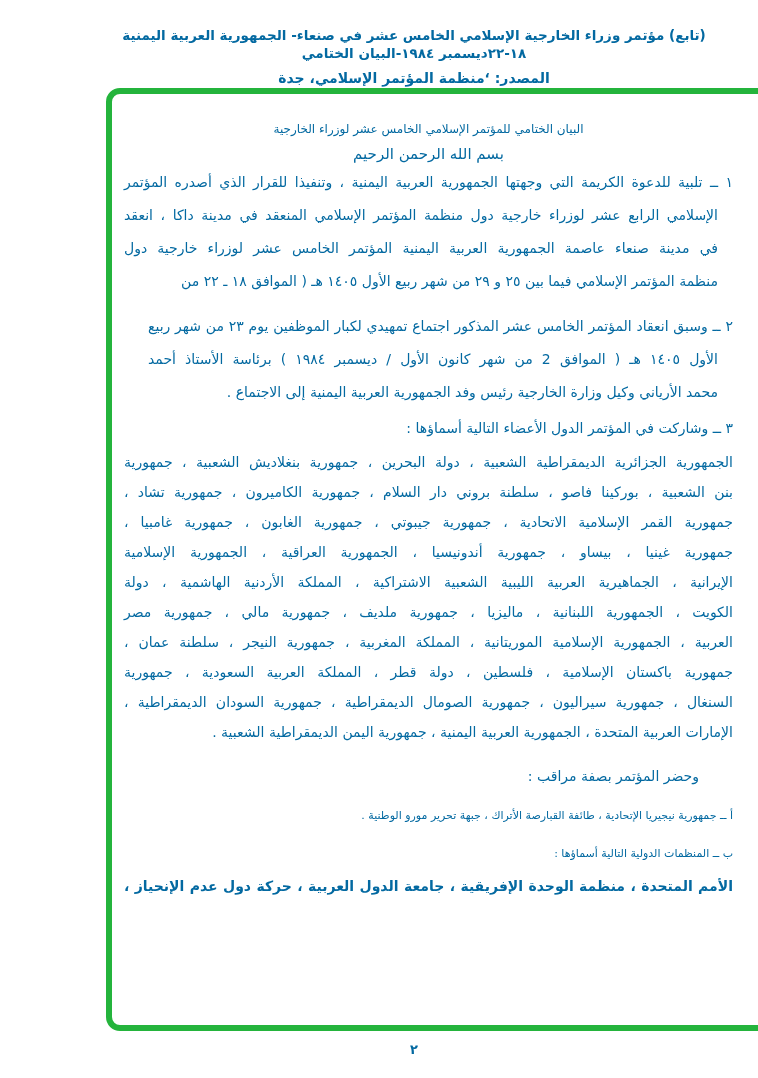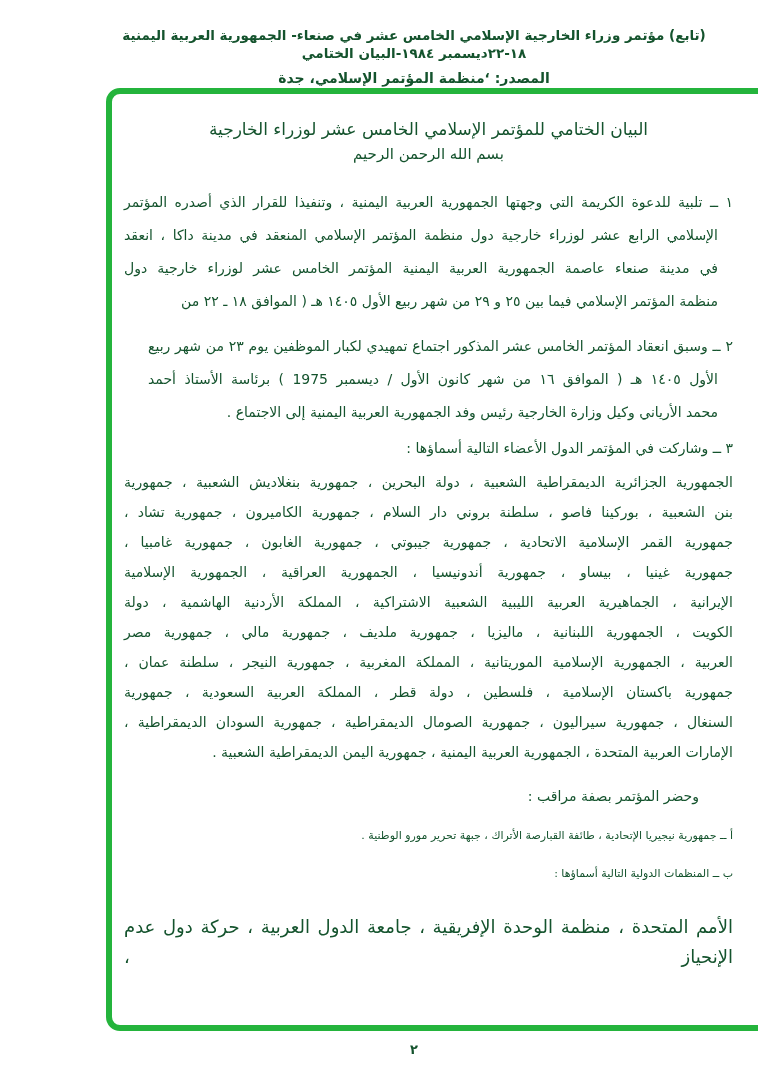--- a/index.html
+++ b/index.html
@@ -6,21 +6,21 @@
     margin: 0;
     padding: 0;
     background: #ffffff;
   }
   .page {
     position: relative;
     width: 688px;
     height: 1078px;
     background: #ffffff;
     font-family: "DejaVu Sans", sans-serif;
-    color: #14532d;
+    color: #0369a1;
     direction: rtl;
     overflow: hidden;
   }
   .scan-header {
     padding-top: 26px;
     text-align: center;
   }
   .scan-header .hline1 {
     font-size: 13.5px;
     font-weight: bold;
@@ -40,21 +40,21 @@
     height: 943px;
     box-sizing: border-box;
     border: 6px solid #24b43c;
     border-radius: 14px;
     background: #ffffff;
     padding: 14px 54px 10px 12px;
     overflow: hidden;
   }
   .doc-title {
     text-align: center;
-    font-size: 17px;
+    font-size: 12px;
     line-height: 26px;
     margin-top: 8px;
   }
   .basmala {
     text-align: center;
     font-size: 15px;
     line-height: 24px;
   }
   .para {
     font-size: 14px;
@@ -63,21 +63,21 @@
   .tline {
     text-align: justify;
     text-align-last: justify;
   }
   .para .tline:last-child {
     text-align-last: right;
   }
   .hang .tline + .tline {
     padding-right: 15px;
   }
-  .para-1 { margin-top: 20px; }
+  .para-1 { }
   .para-2 { margin-top: 12px; margin-left: 24px; }
   .para-3 { margin-top: 3px; }
   .members-list {
     font-size: 14px;
     line-height: 30px;
     margin-top: 2px;
   }
   .observers-heading {
     margin-top: 14px;
     padding-right: 34px;
@@ -85,23 +85,23 @@
     line-height: 30px;
     text-align: right;
   }
   .observer-item {
     font-size: 11px;
     line-height: 30px;
   }
   .observer-item-a { margin-top: 10px; }
   .observer-item-b { margin-top: 8px; }
   .orgs-line {
-    margin-top: 23px;
-    font-size: 18px;
-    font-weight: normal;
+    margin-top: 2px;
+    font-size: 14px;
+    font-weight: bold;
     line-height: 30px;
     text-align: justify;
     text-align-last: justify;
   }
   .page-number {
     position: absolute;
     top: 1042px;
     left: 0;
     right: 0;
     text-align: center;
@@ -127,21 +127,21 @@
 
     <div class="para para-1 hang">
         <div class="tline">١ ــ تلبية للدعوة الكريمة التي وجهتها الجمهورية العربية اليمنية ، وتنفيذا للقرار الذي أصدره المؤتمر</div>
         <div class="tline">الإسلامي الرابع عشر لوزراء خارجية دول منظمة المؤتمر الإسلامي المنعقد في مدينة داكا ، انعقد</div>
         <div class="tline">في مدينة صنعاء عاصمة الجمهورية العربية اليمنية المؤتمر الخامس عشر لوزراء خارجية دول</div>
         <div class="tline">منظمة المؤتمر الإسلامي فيما بين ٢٥ و ٢٩ من شهر ربيع الأول ١٤٠٥ هـ ( الموافق ١٨ ـ ٢٢ من</div>
       </div>
 
     <div class="para para-2 hang">
         <div class="tline">٢ ــ وسبق انعقاد المؤتمر الخامس عشر المذكور اجتماع تمهيدي لكبار الموظفين يوم ٢٣ من شهر ربيع</div>
-        <div class="tline">الأول ١٤٠٥ هـ ( الموافق ١٦ من شهر كانون الأول / ديسمبر 1975 ) برئاسة الأستاذ أحمد</div>
+        <div class="tline">الأول ١٤٠٥ هـ ( الموافق 2 من شهر كانون الأول / ديسمبر ١٩٨٤ ) برئاسة الأستاذ أحمد</div>
         <div class="tline">محمد الأرياني وكيل وزارة الخارجية رئيس وفد الجمهورية العربية اليمنية إلى الاجتماع .</div>
       </div>
 
     <div class="para para-3">
         <div class="tline">٣ ــ وشاركت في المؤتمر الدول الأعضاء التالية أسماؤها :</div>
       </div>
 
     <div class="para members-list">
         <div class="tline">الجمهورية الجزائرية الديمقراطية الشعبية ، دولة البحرين ، جمهورية بنغلاديش الشعبية ، جمهورية</div>
         <div class="tline">بنن الشعبية ، بوركينا فاصو ، سلطنة بروني دار السلام ، جمهورية الكاميرون ، جمهورية تشاد ،</div>

